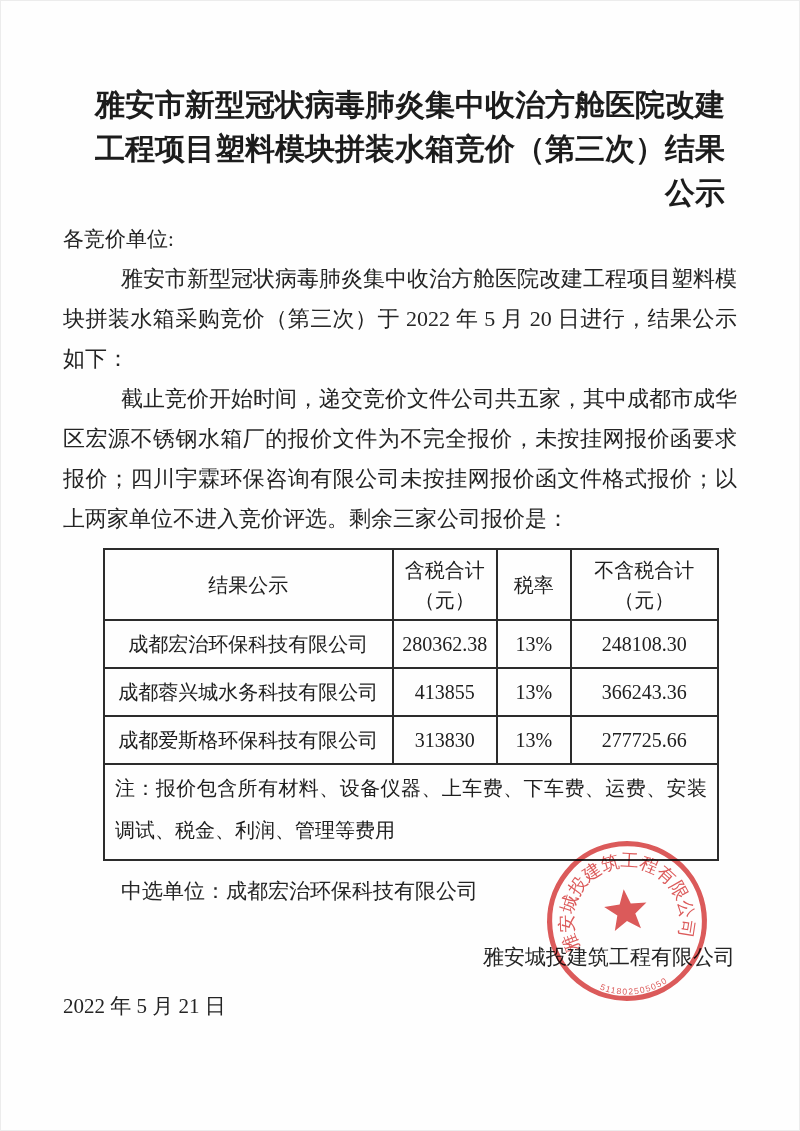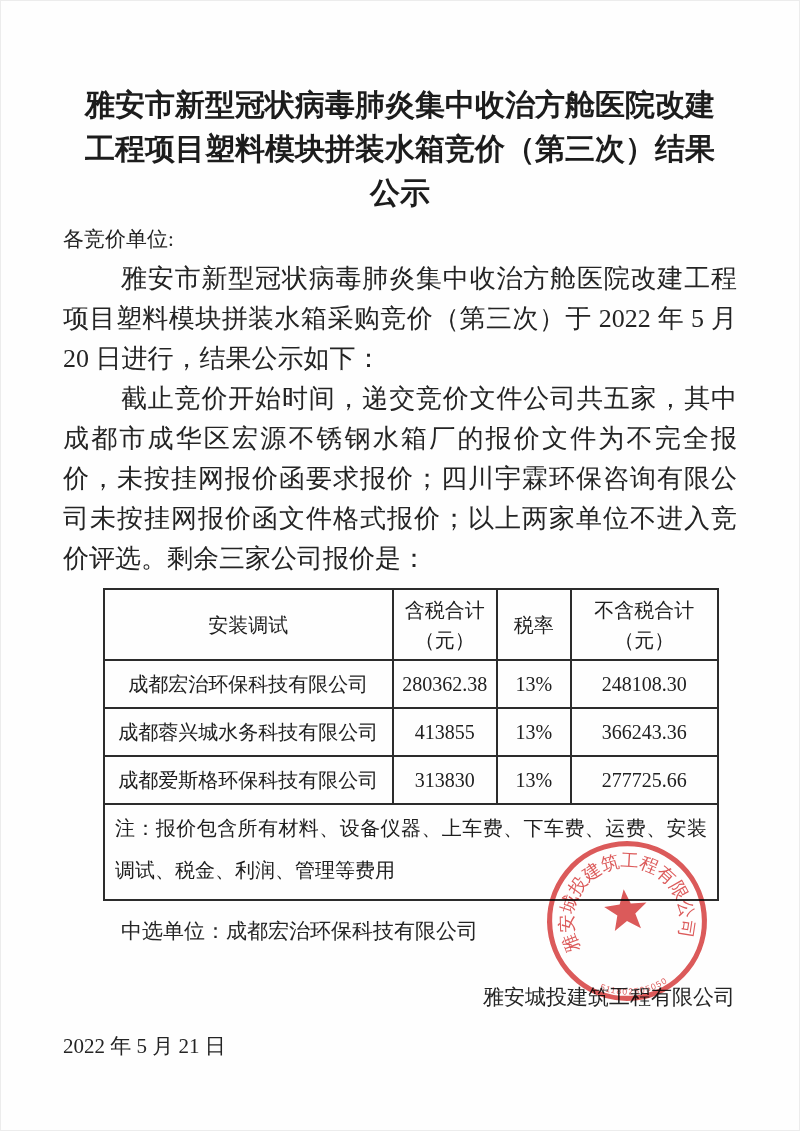--- a/index.html
+++ b/index.html
@@ -16,32 +16,32 @@
     color: #242424;
   }
   .content {
     padding: 82px 62px 0 62px;
   }
   .doc-title {
     font-family: "Liberation Sans", "DejaVu Sans", sans-serif;
     font-weight: bold;
     font-size: 30px;
     line-height: 44px;
-    text-align: center;
+    text-align: right;
     color: #1c1c1c;
     max-width: 650px;
     margin: 0 auto 4px auto;
     letter-spacing: 0px;
   }
   .salutation {
     font-size: 21px;
     line-height: 40px;
   }
   .para {
-    font-size: 26px;
+    font-size: 22px;
     line-height: 40px;
     text-align: justify;
     text-indent: 58px;
   }
   .bid-table {
     border-collapse: collapse;
     width: 616px;
     margin: 9px 0 10px 40px;
     table-layout: fixed;
     font-size: 20px;
@@ -116,21 +116,21 @@
 
     <table class="bid-table">
       <colgroup>
         <col style="width:47%">
         <col style="width:17%">
         <col style="width:12%">
         <col style="width:24%">
       </colgroup>
       <thead>
         <tr>
-          <th>安装调试</th>
+          <th>结果公示</th>
           <th>含税合计
 （元）</th>
           <th>税率</th>
           <th>不含税合计
 （元）</th>
         </tr>
       </thead>
       <tbody>
         <tr>
           <td class="data-cell">成都宏治环保科技有限公司</td>

